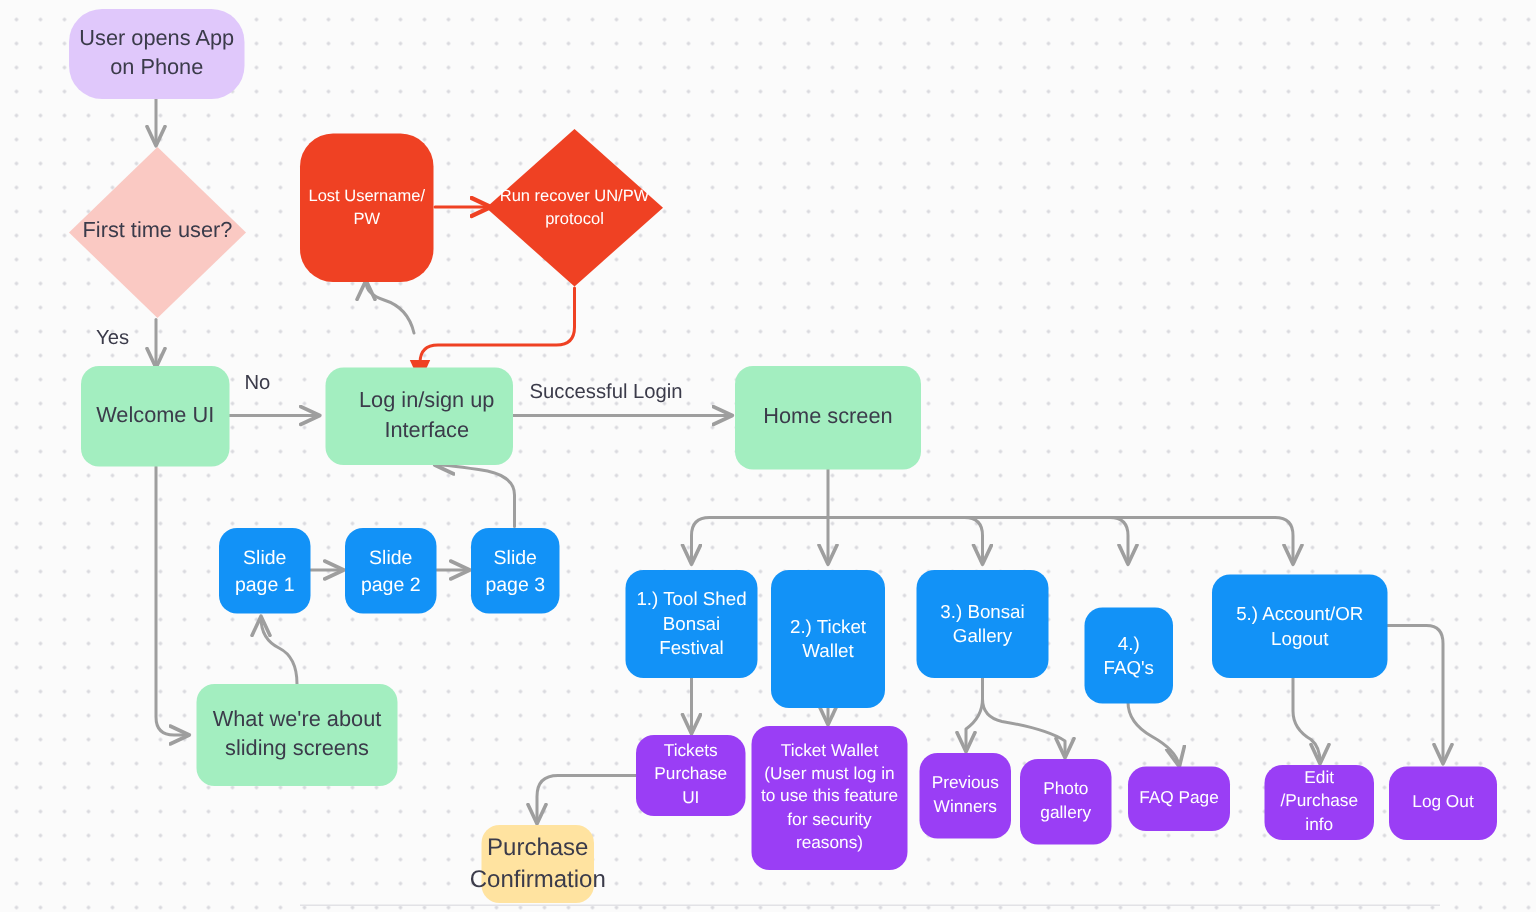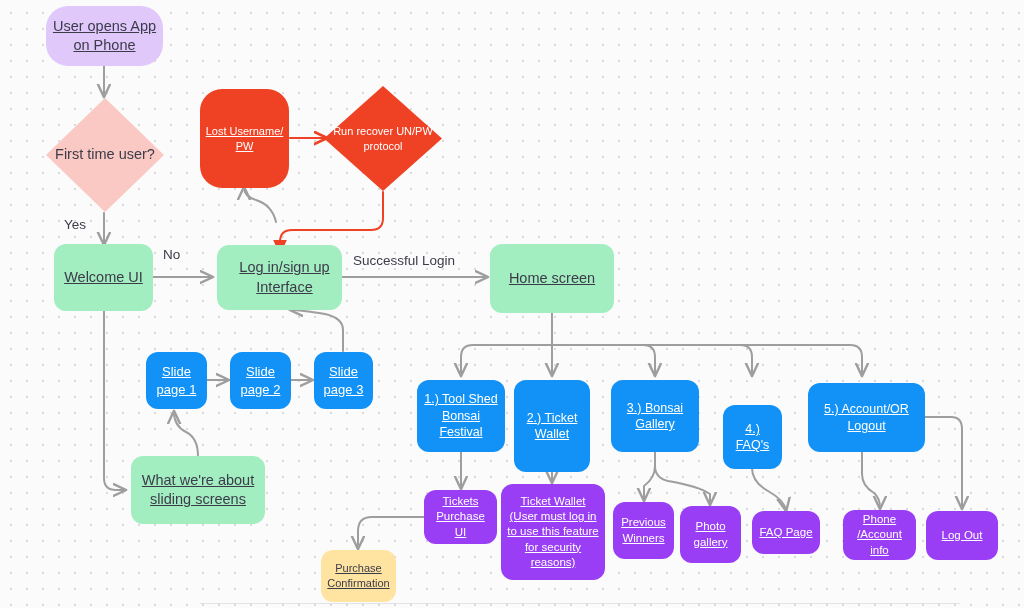--- a/index.html
+++ b/index.html
@@ -16,32 +16,31 @@
     background-size:16px 16px;
     background-position:3px 5px;
   }
   #edges{position:absolute;left:0;top:0;width:1024px;height:608px;pointer-events:none;}
   .node{
     position:absolute;box-sizing:border-box;
     display:flex;align-items:center;justify-content:center;text-align:center;
     line-height:1.32;
     color:#ffffff;
     z-index:3;
-    text-decoration:underline;
   }
   .node span{display:block;padding:0 5px;}
   .rounded{border-radius:12px;}
   .pill{border-radius:22px;}
   .n-purple-light{background:#e0c8fb;color:#3b3b4a;font-size:14.5px;}
   .n-pink{background:#fac9c3;color:#3b3b4a;font-size:14.5px;background:transparent;}
   .n-green{background:#a3eec0;color:#3b3b4a;font-size:14.5px;}
   .n-blue{background:#1292f7;color:#ffffff;font-size:13px;}
   .n-blue-lg{background:#1292f7;color:#ffffff;font-size:12.5px;}
   .n-purple{background:#9a3ef5;color:#ffffff;font-size:11.5px;}
-  .n-yellow{background:#ffe3a0;color:#3b3b4a;font-size:11px;}
+  .n-yellow{background:#ffe3a0;color:#3b3b4a;font-size:16px;}
   .n-red{background:#ef4123;color:#ffffff;font-size:11px;}
   .n-red-diamond{color:#ffffff;font-size:11px;background:transparent;}
 
   .diamond-wrap{position:absolute;z-index:2;}
   .diamond-wrap .dshape{position:absolute;left:0;top:0;width:100%;height:100%;}
   .diamond-wrap .dlabel{
     position:absolute;left:0;top:0;width:100%;height:100%;
     display:flex;align-items:center;justify-content:center;text-align:center;
     line-height:1.34;z-index:1;
   }
@@ -206,21 +205,21 @@
   <div class="node rounded n-purple" style="left:613px;top:502px;width:61px;height:57px;">
     <span>Previous Winners</span>
   </div>
   <div class="node rounded n-purple" style="left:680px;top:506px;width:61px;height:57px;">
     <span>Photo gallery</span>
   </div>
   <div class="node rounded n-purple" style="left:752px;top:511px;width:68px;height:43px;">
     <span>FAQ Page</span>
   </div>
   <div class="node rounded n-purple" style="left:843px;top:510px;width:73px;height:50px;">
-    <span>Phone /Account info</span>
+    <span>Edit /Purchase info</span>
   </div>
   <div class="node rounded n-purple" style="left:926px;top:511px;width:72px;height:49px;">
     <span>Log Out</span>
   </div>
 
   <div class="node rounded n-yellow" style="left:321px;top:550px;width:75px;height:52px;">
     <span>Purchase Confirmation</span>
   </div>
 
   <div class="edge-label" style="left:64px;top:217px;">Yes</div>

